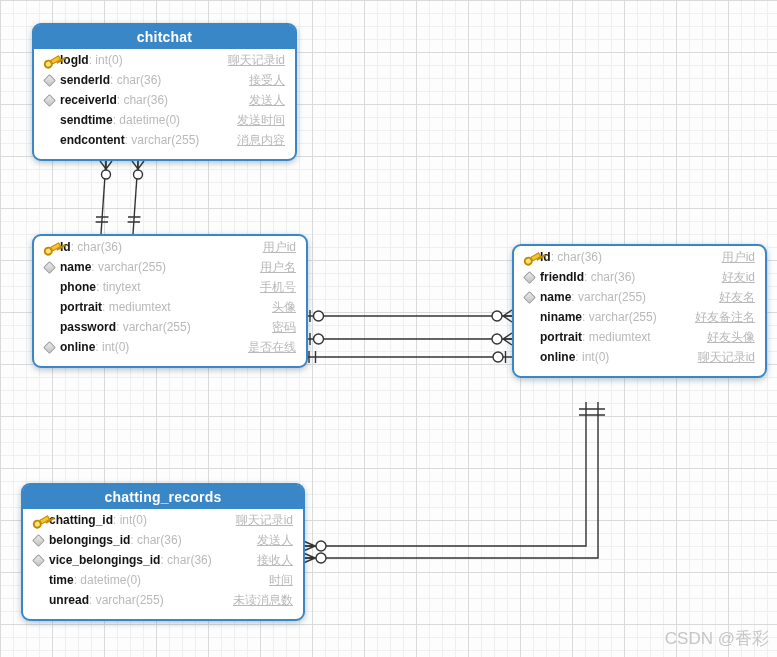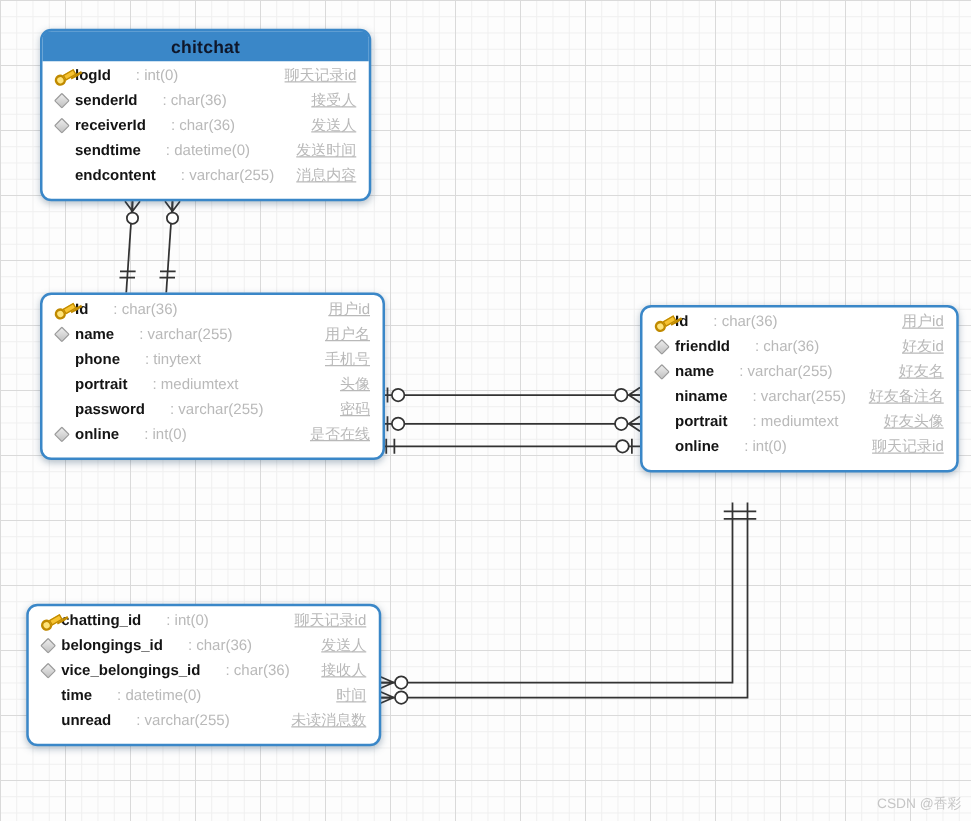--- a/index.html
+++ b/index.html
@@ -15,49 +15,49 @@
   }
   .connections{position:absolute;left:0;top:0;}
   .connections path, .connections line{stroke:#333;stroke-width:1.4;fill:none;}
   .connections circle{stroke:#333;stroke-width:1.4;fill:#fff;}
 
   .table{
     position:absolute;background:#fff;border:2px solid #3a87c8;border-radius:9px;
     box-shadow:0 2px 6px rgba(50,80,110,.35);
   }
   .t-header{
-    height:24px;line-height:24px;background:#3a87c8;color:#0f172a;
+    height:24px;line-height:24px;background:#3a87c8;color:#ffffff;
     font-weight:bold;font-size:14px;text-align:center;
     border-radius:6px 6px 0 0;letter-spacing:.2px;
   }
   .t-body{padding:1px 0 9px 0;}
   .row{height:20px;display:flex;align-items:center;padding:0 10px 0 7px;font-size:12px;white-space:nowrap;}
   .row-icon{position:relative;flex:0 0 19px;width:19px;height:16px;}
   .c-name{font-weight:bold;color:#141414;}
-  .c-type{color:#b9b9b9;white-space:pre;padding-left:20px;}
+  .c-type{color:#b9b9b9;white-space:pre;}
   .c-comment{margin-left:auto;color:#b9b9b9;padding-left:10px;text-decoration:underline;}
 
   
   .icon-key{transform:rotate(-30deg);}
   .icon-key::before{
     content:"";position:absolute;left:1px;top:6px;width:5px;height:5px;
     border:2px solid #c08a00;border-radius:50%;background:#ffe47a;
   }
   .icon-key::after{
     content:"";position:absolute;left:9px;top:8px;width:8px;height:3px;
     background:#f7c331;border:1px solid #c08a00;
     box-shadow:3px 3px 0 -1.5px #c08a00, 6px 3px 0 -1.5px #c08a00;
   }
   
   .icon-diamond::before{
     content:"";position:absolute;left:4px;top:4px;width:7px;height:7px;
     background:linear-gradient(135deg,#ececec,#c3c3c3);
     border:1px solid #9b9b9b;border-radius:1px;transform:rotate(45deg);
   }
-  .watermark{position:absolute;right:8px;bottom:7px;font-size:11px;color:#c6c6c6;margin-left:11px;}
+  .watermark{position:absolute;right:8px;bottom:7px;font-size:17px;color:#c6c6c6;margin-left:11px;}
 </style>
 </head>
 <body>
 
 <div class="canvas">
 
   <svg class="connections" width="777" height="657">
 
     <g>
       <path d="M106,161 L101,234"></path>
@@ -218,20 +218,21 @@
       <div class="row">
         <span class="row-icon"></span>
         <span class="c-name">online</span>
         <span class="c-type">: int(0)</span>
         <span class="c-comment">聊天记录id</span>
       </div>
     </div>
   </div>
 
   <div class="table" style="left:21px;top:483px;width:280px;">
+    <div class="t-header">chatting_records</div>
     <div class="t-body">
       <div class="row">
         <span class="row-icon icon-key"></span>
         <span class="c-name">chatting_id</span>
         <span class="c-type">: int(0)</span>
         <span class="c-comment">聊天记录id</span>
       </div>
       <div class="row">
         <span class="row-icon icon-diamond"></span>
         <span class="c-name">belongings_id</span>

